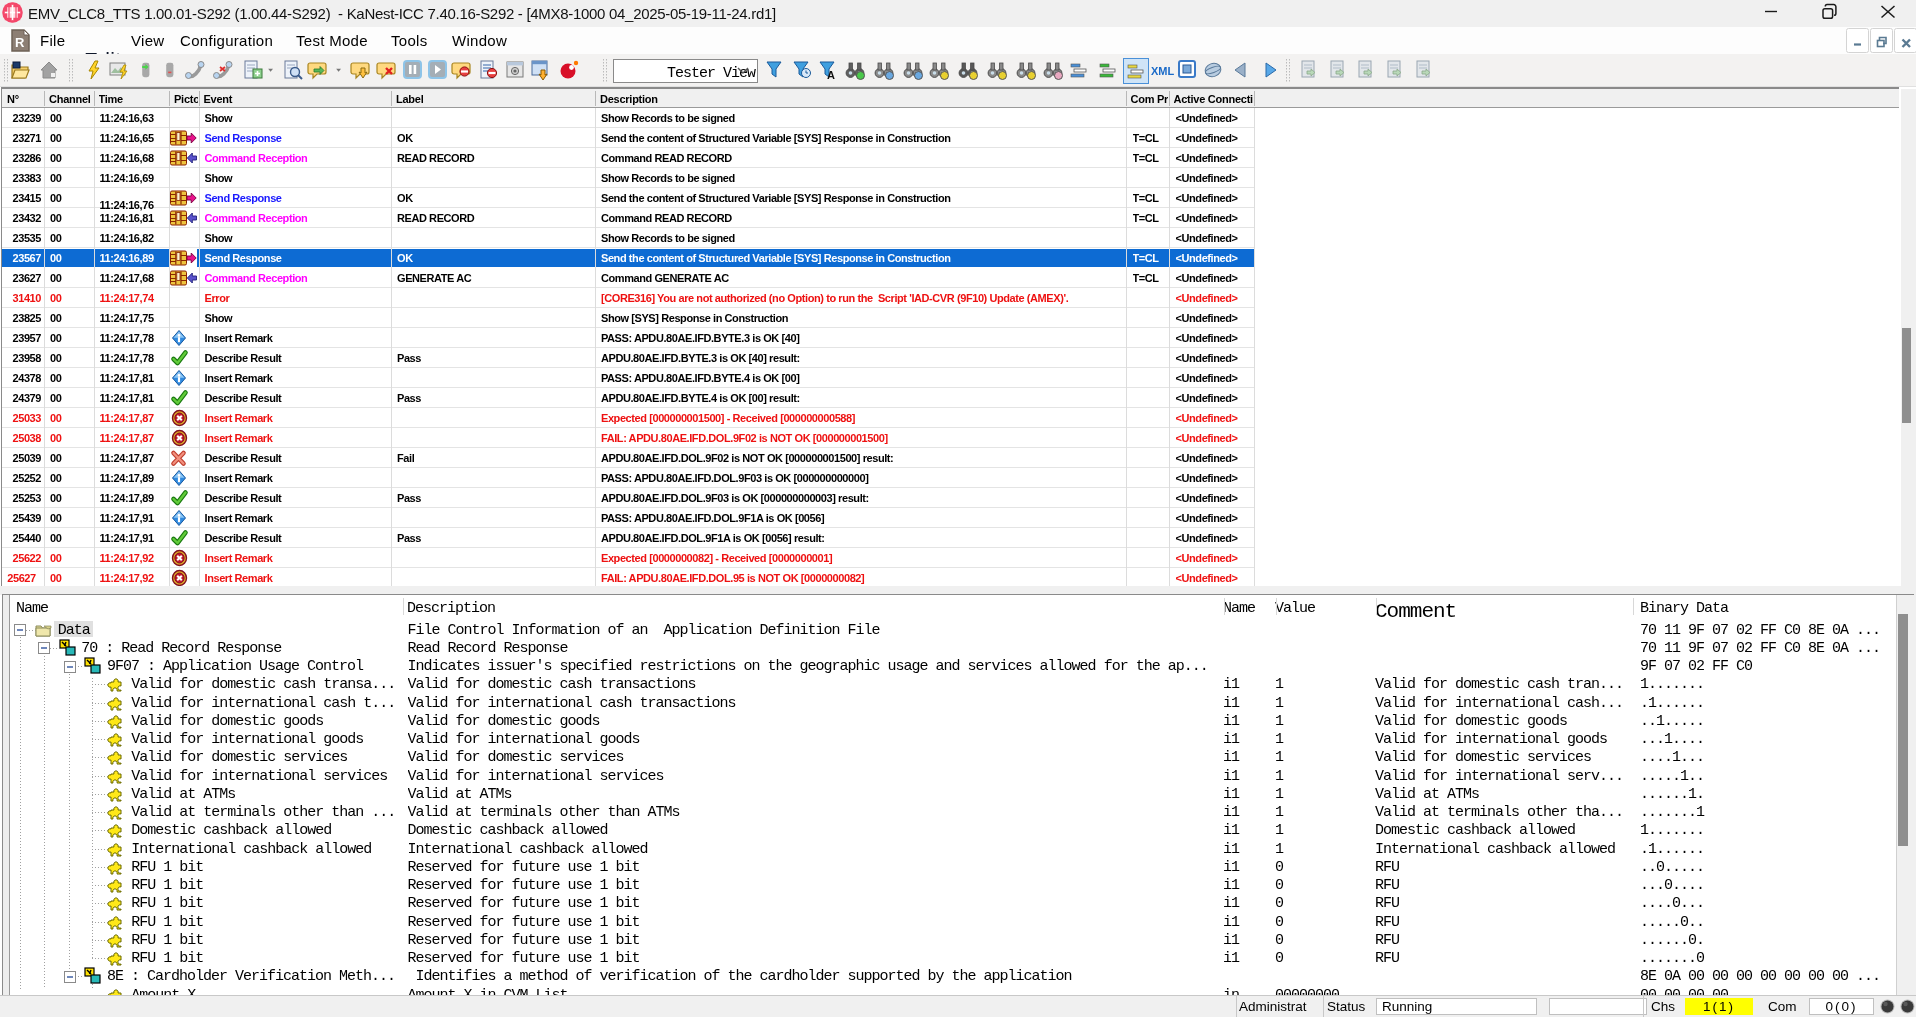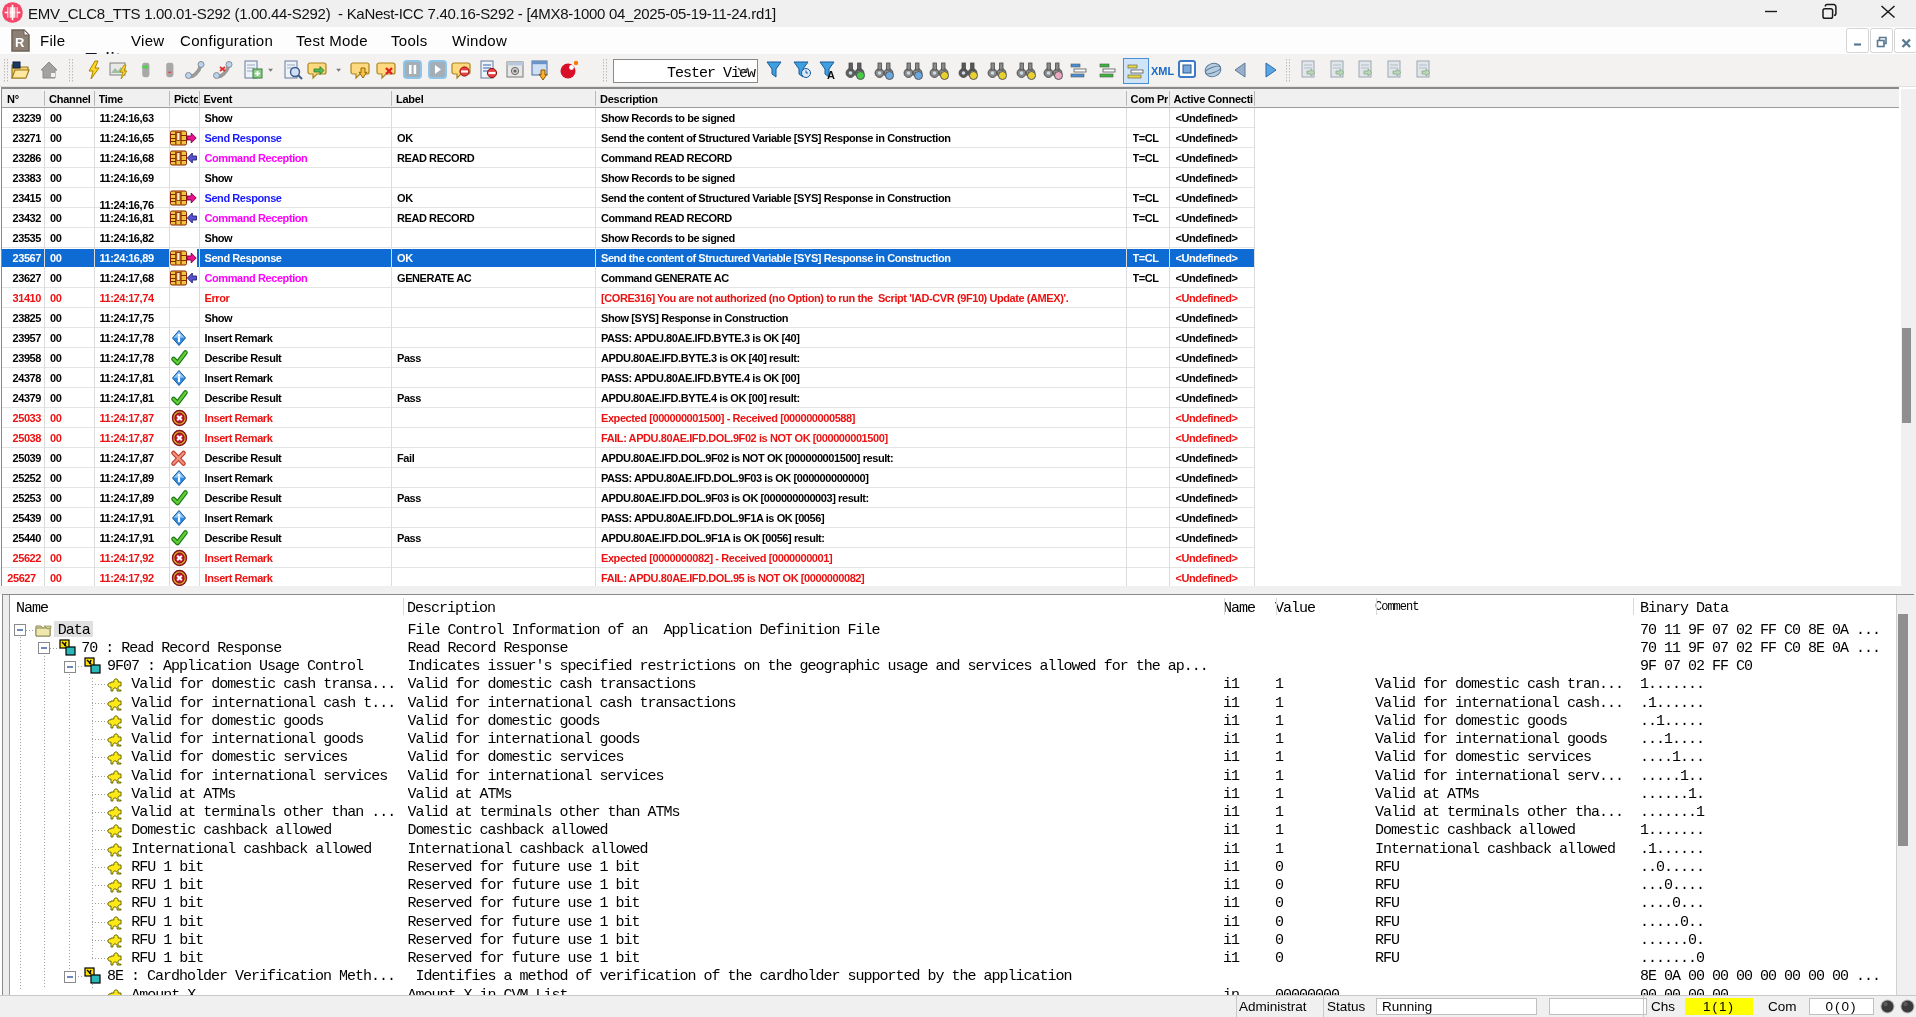--- a/index.html
+++ b/index.html
@@ -683,21 +683,21 @@
 <div style="position:absolute;left:1902px;top:328px;width:9px;height:95px;background:#8f8f8f;"></div>
 <div style="position:absolute;left:0px;top:586px;width:1916px;height:9px;background:#f0f0f0;"></div>
 <div style="position:absolute;left:2px;top:594px;width:1912px;height:1px;background:#8a8a8a;"></div>
 <div style="position:absolute;left:2px;top:594px;width:1px;height:402px;background:#8a8a8a;"></div>
 <div style="position:absolute;left:3px;top:595px;width:7px;height:400px;background:#ededed;border-right:1px solid #9a9a9a;"></div>
 <div style="position:absolute;left:10px;top:595px;width:1886px;height:400px;background:#fff;"></div>
 <div style="position:absolute;left:16px;top:600px;font-family:'Liberation Mono',monospace;font-size:15px;letter-spacing:-1.0px;white-space:pre;color:#000;">Name</div>
 <div style="position:absolute;left:407px;top:600px;font-family:'Liberation Mono',monospace;font-size:15px;letter-spacing:-1.0px;white-space:pre;color:#000;">Description</div>
 <div style="position:absolute;left:1223px;top:600px;font-family:'Liberation Mono',monospace;font-size:15px;letter-spacing:-1.0px;white-space:pre;color:#000;">Name</div>
 <div style="position:absolute;left:1275px;top:600px;font-family:'Liberation Mono',monospace;font-size:15px;letter-spacing:-1.0px;white-space:pre;color:#000;">Value</div>
-<div style="position:absolute;left:1375px;top:600px;font-family:'Liberation Mono',monospace;font-size:12px;letter-spacing:-1.0px;white-space:pre;color:#000;">Comment</div>
+<div style="position:absolute;left:1375px;top:600px;font-family:'Liberation Mono',monospace;font-size:21px;letter-spacing:-1.0px;white-space:pre;color:#000;">Comment</div>
 <div style="position:absolute;left:1640px;top:600px;font-family:'Liberation Mono',monospace;font-size:15px;letter-spacing:-1.0px;white-space:pre;color:#000;">Binary Data</div>
 <div style="position:absolute;left:403px;top:598px;width:1px;height:17px;background:#d8d8d8;"></div>
 <div style="position:absolute;left:1224px;top:598px;width:1px;height:17px;background:#d8d8d8;"></div>
 <div style="position:absolute;left:1276px;top:598px;width:1px;height:17px;background:#d8d8d8;"></div>
 <div style="position:absolute;left:1376px;top:598px;width:1px;height:17px;background:#d8d8d8;"></div>
 <div style="position:absolute;left:1633px;top:598px;width:1px;height:17px;background:#d8d8d8;"></div>
 <svg class="ab" style="left:19.5px;top:637px" width="2" height="352" viewBox="0 0 2 352">
 <line x1="0.5" y1="0" x2="0.5" y2="352" stroke="#a0a0a0" stroke-width="1" stroke-dasharray="1,2"></line>
   </svg>
 <svg class="ab" style="left:43.6px;top:656px" width="2" height="333" viewBox="0 0 2 333">

